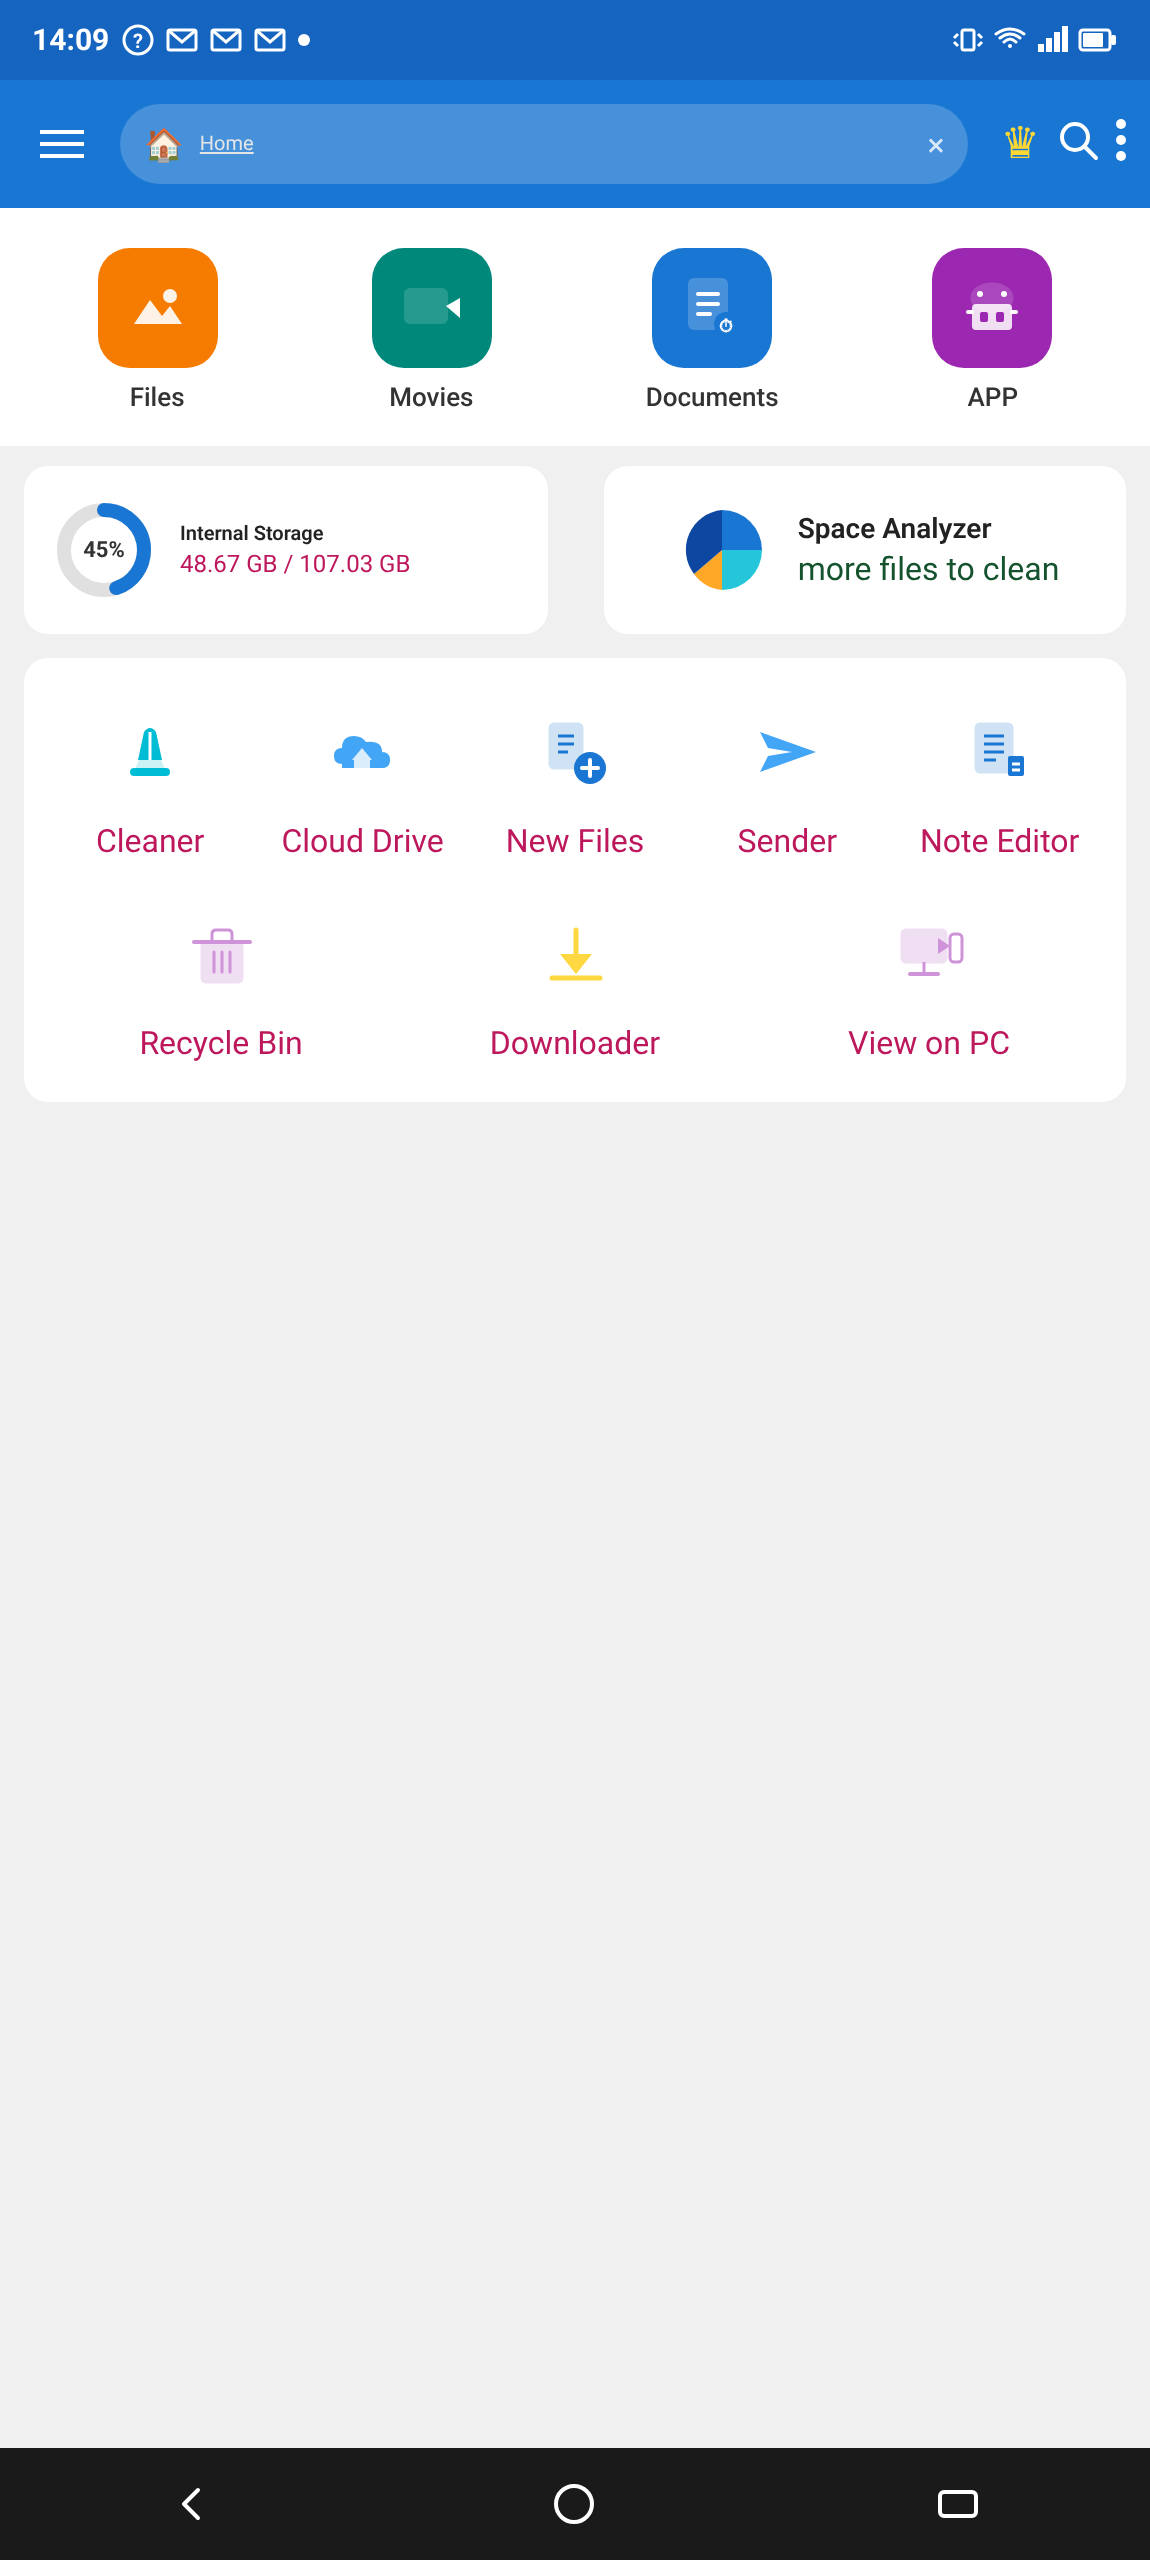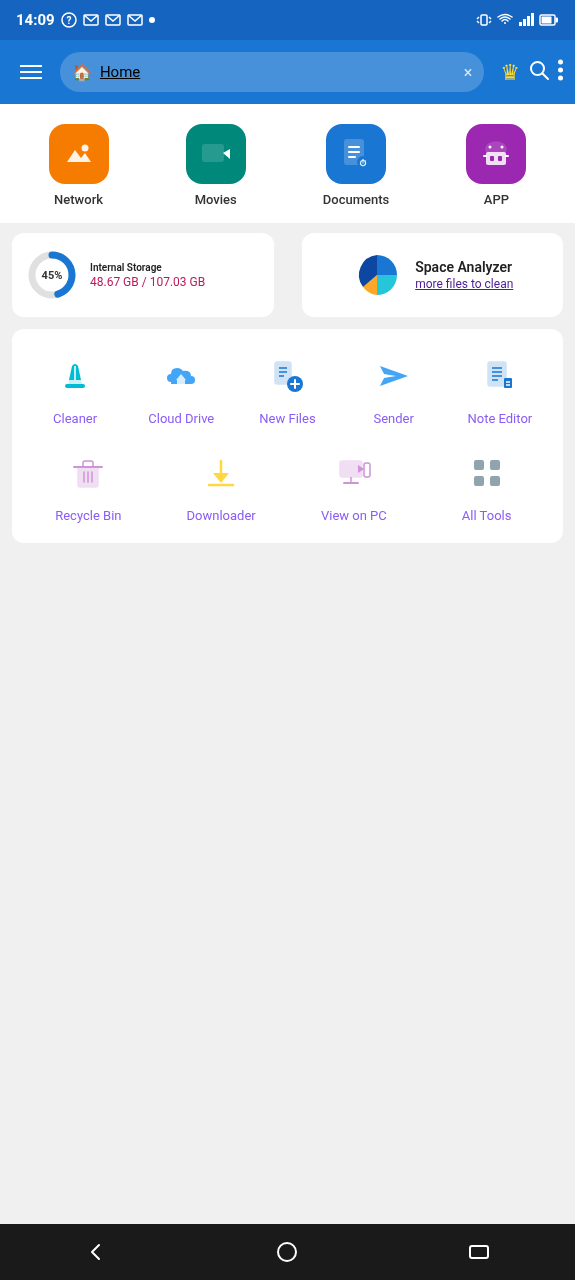--- a/index.html
+++ b/index.html
@@ -56,21 +56,21 @@
       background: rgba(255,255,255,0.2);
       border-radius: 24px;
       height: 40px;
       display: flex;
       align-items: center;
       padding: 0 12px;
       gap: 8px;
       color: white;
     }
     .search-pill .home-icon { font-size: 16px; }
-    .search-pill .pill-text { flex: 1; font-size: 15px; color: #000000; text-decoration: underline; }
+    .search-pill .pill-text { flex: 1; font-size: 10px; color: #e5e5e5; text-decoration: underline; }
     .search-pill .close-x { font-size: 16px; opacity: 0.8; cursor: pointer; }
 
     .top-actions { display: flex; align-items: center; gap: 8px; margin-left: 6px; }
     .top-actions .crown { font-size: 22px; color: #fdd835; cursor: pointer; }
     .top-actions .action-icon { color: white; font-size: 20px; cursor: pointer; }
 
     
     .main-content {
       flex: 1;
       background: #f0f0f0;
@@ -157,21 +157,21 @@
       padding: 16px 14px;
       display: flex;
       align-items: center;
       gap: 12px;
       cursor: pointer;
       justify-content: center;
     }
     .pie-wrap { width: 52px; height: 52px; flex-shrink: 0; }
     .pie-wrap svg { width: 52px; height: 52px; }
     .space-info h3 { font-size: 14px; font-weight: 600; color: #222; }
-    .space-info p { font-size: 12px; color: #4c1d95; margin-top: 2px; text-decoration: underline; }
+    .space-info p { font-size: 16px; color: #14532d; margin-top: 2px; }
 
     
     .tools-section {
       background: white;
       border-radius: 12px;
       margin: 0 12px;
       padding: 20px 10px;
     }
     .tools-row {
       display: flex;
@@ -190,22 +190,22 @@
     .tool-icon-wrap {
       width: 54px;
       height: 54px;
       border-radius: 14px;
       display: flex;
       align-items: center;
       justify-content: center;
       font-size: 26px;
     }
     .tool-label {
-      font-size: 13px;
-      color: #8b5cf6;
+      font-size: 16px;
+      color: #be185d;
       text-align: center;
     }
 
     
     .bottom-nav {
       background: #1a1a1a;
       height: 56px;
       display: flex;
       align-items: center;
       justify-content: space-around;
@@ -308,21 +308,21 @@
 <div class="main-content">
 
   <div class="categories">
     <div class="cat-item">
       <div class="cat-icon-wrap bg-orange">
         <svg width="32" height="32" viewBox="0 0 32 32" fill="none">
           <polygon points="4,24 12,12 18,20 22,15 28,24" fill="white" opacity="0.9"></polygon>
           <circle cx="22" cy="10" r="3.5" fill="white" opacity="0.9"></circle>
         </svg>
       </div>
-      <span class="cat-label">Network</span>
+      <span class="cat-label">Files</span>
     </div>
     <div class="cat-item">
       <div class="cat-icon-wrap bg-teal">
         <svg width="32" height="32" viewBox="0 0 32 32" fill="white">
           <rect x="3" y="7" width="20" height="16" rx="2" fill="white" opacity="0.15" stroke="white" stroke-width="2"></rect>
           <polygon points="23,15 30,11 30,21" fill="white"></polygon>
         </svg>
       </div>
       <span class="cat-label">Movies</span>
     </div>
@@ -484,31 +484,20 @@
           <svg width="36" height="36" viewBox="0 0 36 36">
             <rect x="4" y="6" width="22" height="16" rx="2" fill="#ce93d8" opacity="0.3" stroke="#ce93d8" stroke-width="1.5"></rect>
             <line x1="15" y1="22" x2="15" y2="28" stroke="#ce93d8" stroke-width="1.5"></line>
             <line x1="8" y1="28" x2="22" y2="28" stroke="#ce93d8" stroke-width="2" stroke-linecap="round"></line>
             <polygon points="28,14 22,10 22,18" fill="#ce93d8"></polygon>
             <rect x="28" y="8" width="6" height="14" rx="2" fill="none" stroke="#ce93d8" stroke-width="1.5"></rect>
           </svg>
         </div>
         <span class="tool-label">View on PC</span>
       </div>
-      <div class="tool-item">
-        <div class="tool-icon-wrap">
-          <svg width="36" height="36" viewBox="0 0 36 36">
-            <rect x="5" y="5" width="10" height="10" rx="2" fill="#90a4ae"></rect>
-            <rect x="21" y="5" width="10" height="10" rx="2" fill="#90a4ae"></rect>
-            <rect x="5" y="21" width="10" height="10" rx="2" fill="#90a4ae"></rect>
-            <rect x="21" y="21" width="10" height="10" rx="2" fill="#90a4ae"></rect>
-          </svg>
-        </div>
-        <span class="tool-label">All Tools</span>
-      </div>
     </div>
   </div>
 
 </div>
 
 <div class="bottom-nav">
   <div class="nav-btn nav-back">
     <svg width="22" height="22" viewBox="0 0 22 22" fill="none">
       <polyline points="14,4 7,11 14,18" stroke="white" stroke-width="2" stroke-linecap="round" stroke-linejoin="round"></polyline>
     </svg>

